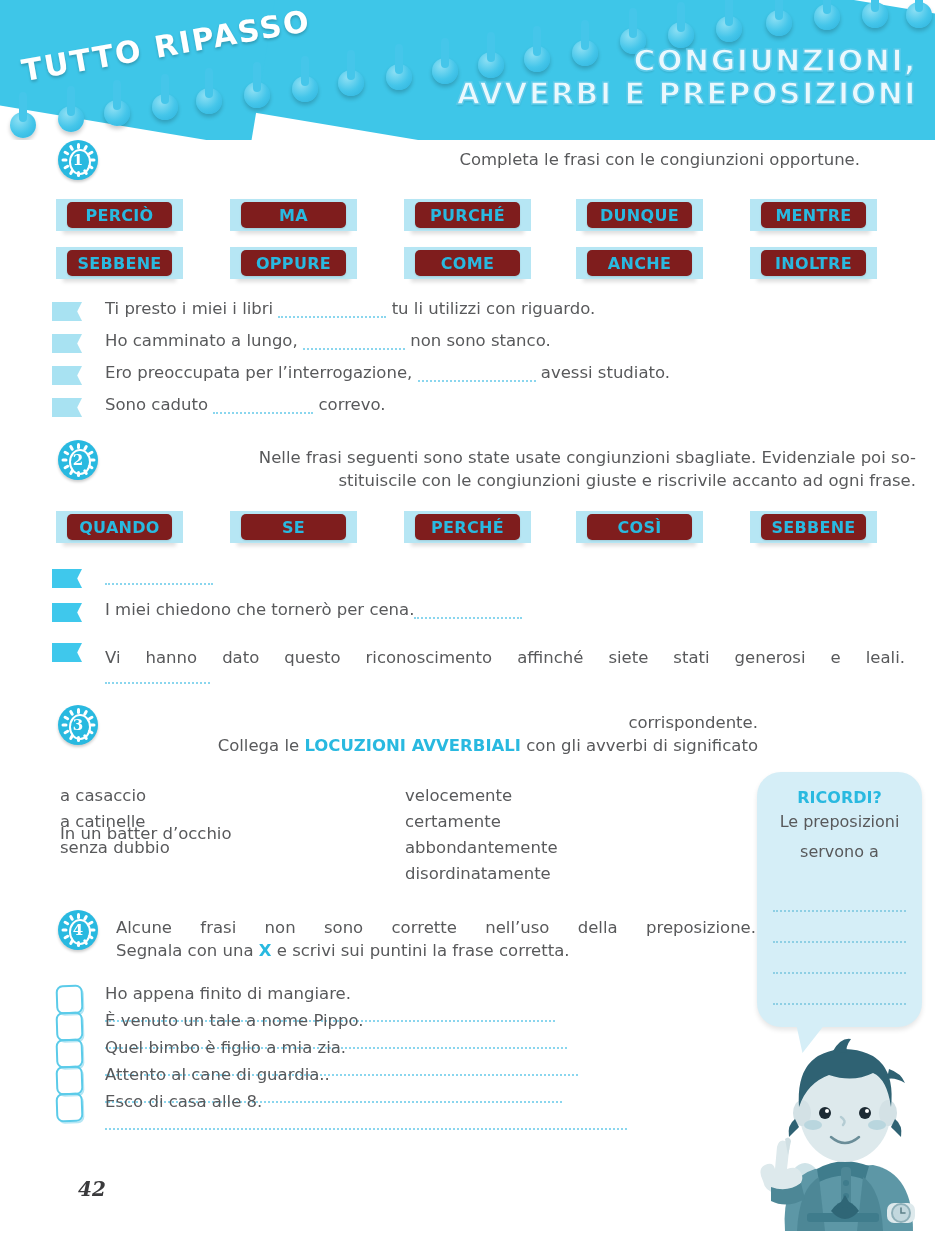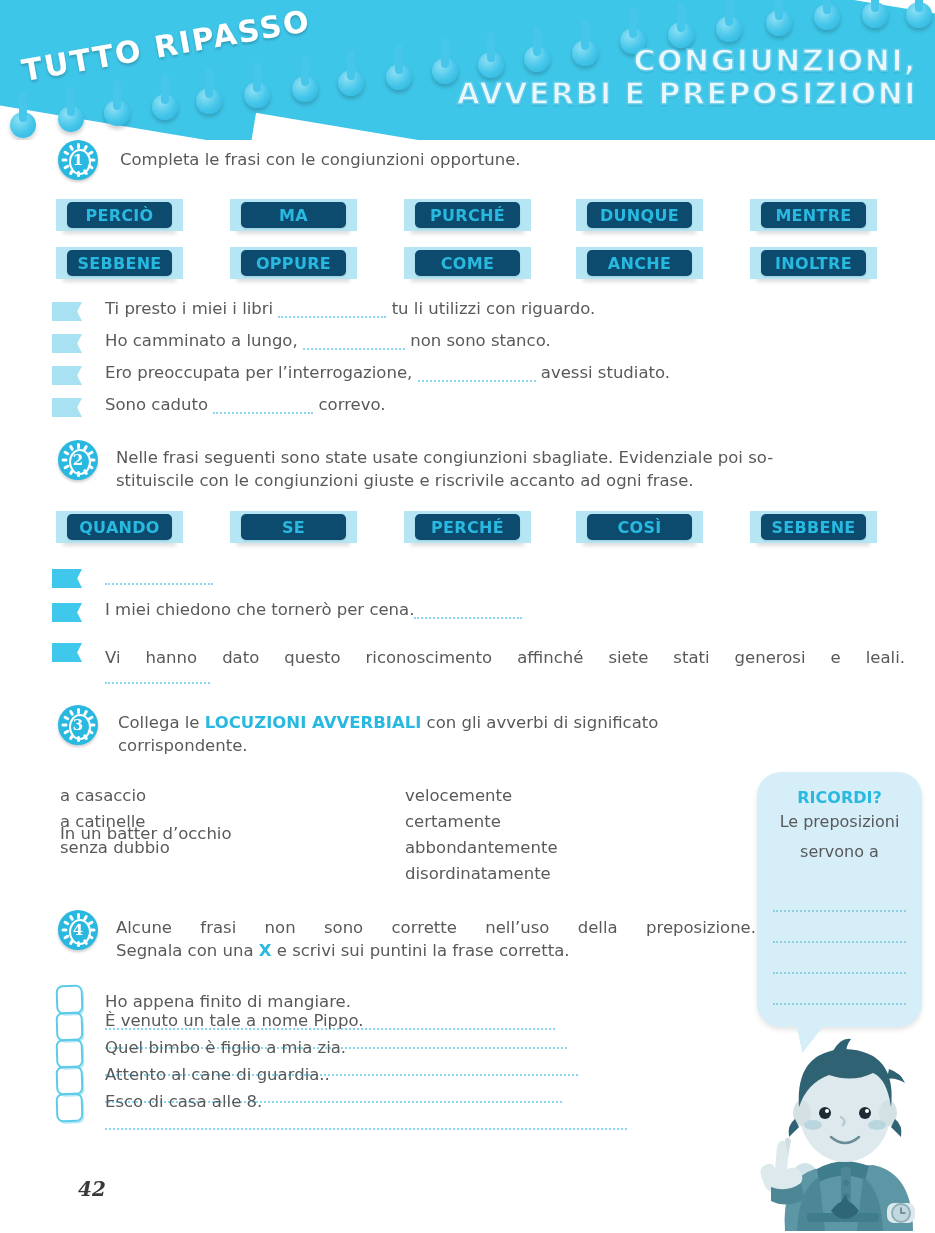--- a/index.html
+++ b/index.html
@@ -89,41 +89,42 @@
     background:#ffffff;border-radius:2px;
     transform-origin:1.5px 17px;
     z-index:2;
   }
   .instr{
     position:absolute;
     font-family:"DejaVu Sans", sans-serif;
     color:#58595b;
     font-size:16.5px;
     line-height:23px;
+    text-align:right;
   }
   .hl{color:#29b9e0;font-weight:bold;}
   
   .tag{
     position:absolute;height:32px;
     background:#b6e6f4;
     box-shadow:0 3px 4px rgba(0,0,0,.13);
   }
   .tag::before,.tag::after{
     content:"";position:absolute;top:0;width:7px;height:32px;
     background:
       radial-gradient(circle at 0 5px, transparent 5px, #b6e6f4 5px),
       radial-gradient(circle at 0 16px, transparent 5px, #b6e6f4 5px),
       radial-gradient(circle at 0 27px, transparent 5px, #b6e6f4 5px);
     background-size:7px 11px;background-repeat:repeat-y;background-position:0 0;
   }
   .tag::before{left:-7px;transform:scaleX(-1);}
   .tag::after{right:-7px;}
   .tag .lbl{
     position:absolute;left:4px;top:3px;right:4px;bottom:3px;
-    background:#0c4a6e;border-radius:5px;
+    background:#7f1d1d;border-radius:5px;
     display:flex;align-items:center;justify-content:center;
     color:#29b9e0;font-weight:bold;font-size:16px;
     font-family:"DejaVu Sans", sans-serif;
     box-shadow:0 1px 2px rgba(0,0,0,.12);
     letter-spacing:.3px;
   }
   
   .flag{
     position:absolute;width:30px;height:19px;
     background:#a8e2f2;
@@ -393,24 +394,24 @@
         <div class="ray" style="transform: rotate(210deg);"></div>
         <div class="ray" style="transform: rotate(240deg);"></div>
         <div class="ray" style="transform: rotate(270deg);"></div>
         <div class="ray" style="transform: rotate(300deg);"></div>
         <div class="ray" style="transform: rotate(330deg);"></div>
       </div>
     <div class="ring"></div>
     <div class="num">3</div>
   </div>
   <div class="instr" style="left:118px;top:6px;width:640px">
+    <div>corrispondente.</div>
     <div>
       <span>Collega le </span><span class="hl">LOCUZIONI AVVERBIALI</span><span> con gli avverbi di significato</span>
     </div>
-    <div>corrispondente.</div>
   </div>
 </div>
 
 <div id="ex3-left">
     <div class="mitem" style="left: 60px; top: 786px;">a casaccio</div>
     <div class="mitem" style="left: 60px; top: 812px;">a catinelle</div>
     <div class="mitem" style="left: 60px; top: 838px;">senza dubbio</div>
     <div class="mitem" style="left: 60px; top: 824px; text-align: center;">In un batter d’occhio</div>
   </div>
 <div id="ex3-right">
@@ -443,21 +444,21 @@
   <div class="instr just" style="left:116px;top:6px;width:640px">
     <div style="text-align:justify;text-align-last:justify">Alcune frasi non sono corrette nell’uso della preposizione.</div>
     <div>
       <span>Segnala con una </span><span class="hl">X</span><span> e scrivi sui puntini la frase corretta.</span>
     </div>
   </div>
 </div>
 
 <div id="ex4-rows">
     <div class="cbox" style="left: 56px; top: 985px;"></div>
-    <div class="srow" style="left: 105px; top: 984px; width: 645px; margin-top: 8px;"><span>Ho appena finito di mangiare.</span><span class="fill" style="width: 450px; height: 12px;"></span></div>
+    <div class="srow" style="left: 105px; top: 984px; width: 645px;"><span>Ho appena finito di mangiare.</span><span class="fill" style="width: 450px; height: 12px;"></span></div>
     <div class="fill" style="position: absolute; left: 105px; top: 1002px; width: 645px; height: 0px; border-bottom: 0px;"></div>
     <div class="cbox" style="left: 56px; top: 1012px;"></div>
     <div class="srow" style="left: 105px; top: 1011px; width: 645px;"><span>È venuto un tale a nome Pippo.</span><span class="fill" style="width: 462px; height: 12px;"></span></div>
     <div class="fill" style="position: absolute; left: 105px; top: 1029px; width: 645px; height: 0px; border-bottom: 0px;"></div>
     <div class="cbox" style="left: 56px; top: 1039px;"></div>
     <div class="srow" style="left: 105px; top: 1038px; width: 645px;"><span>Quel bimbo è figlio a mia zia.</span><span class="fill" style="width: 473px; height: 12px;"></span></div>
     <div class="fill" style="position: absolute; left: 105px; top: 1056px; width: 645px; height: 0px; border-bottom: 0px;"></div>
     <div class="cbox" style="left: 56px; top: 1066px;"></div>
     <div class="srow" style="left: 105px; top: 1065px; width: 645px;"><span>Attento al cane di guardia..</span><span class="fill" style="width: 457px; height: 12px;"></span></div>
     <div class="fill" style="position: absolute; left: 105px; top: 1083px; width: 645px; height: 0px; border-bottom: 0px;"></div>

